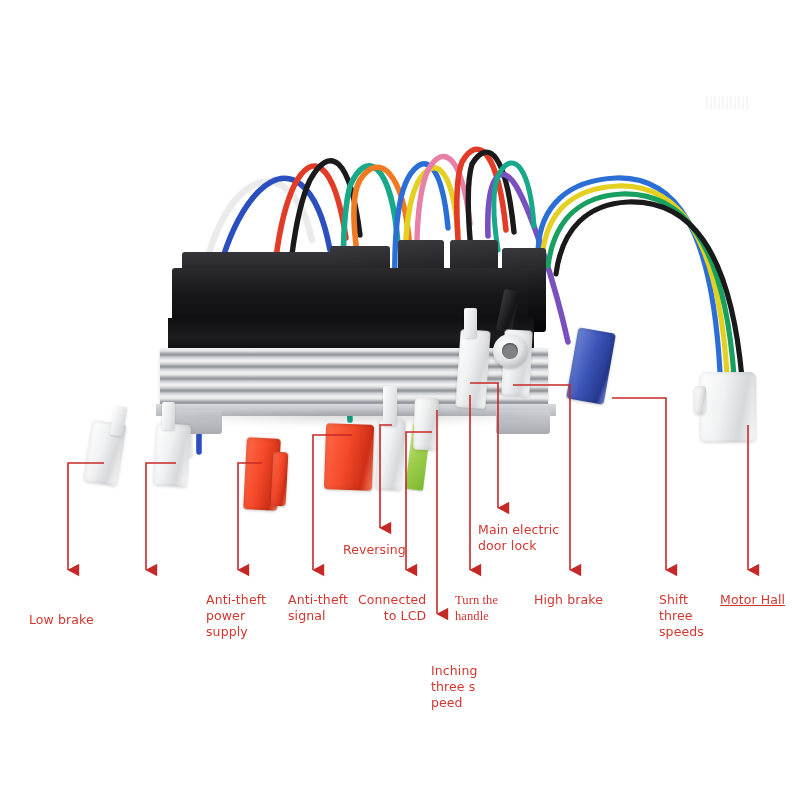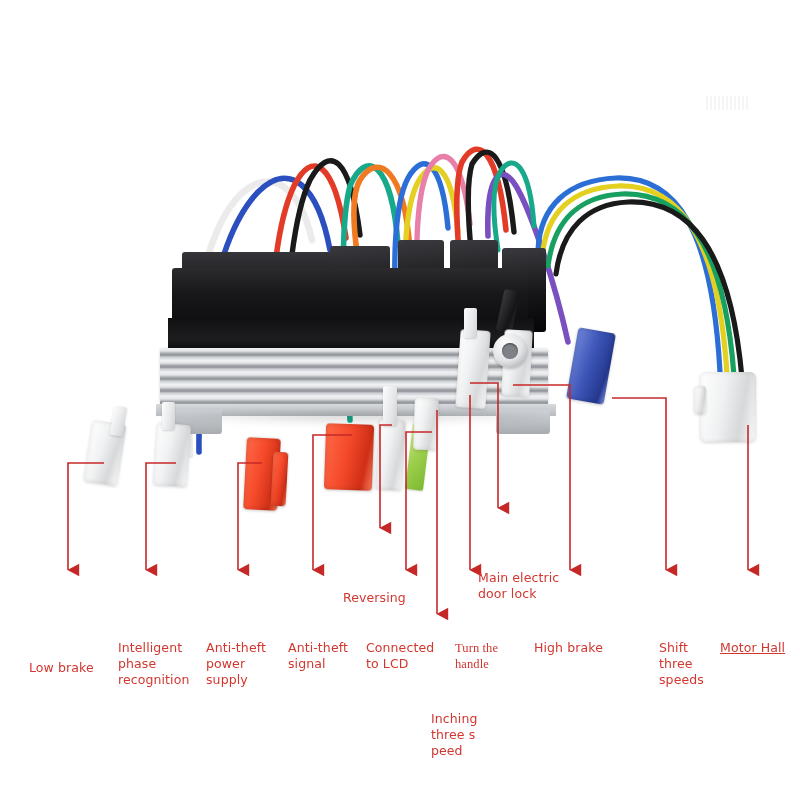--- a/index.html
+++ b/index.html
@@ -52,21 +52,21 @@
      background:radial-gradient(circle at 38% 32%,#ffffff,#e2e3e5 52%,#b9bbbe 78%,#eceef0 100%);
      box-shadow:0 1px 3px rgba(0,0,0,.25);filter:blur(.3px);}
   .ringhole{position:absolute;border-radius:50%;background:#7e8287;
      box-shadow:inset 0 1px 2px rgba(0,0,0,.5);}
   .heatshrink{position:absolute;background:linear-gradient(100deg,#3a3a3c,#141416 70%,#2a2a2c);
      border-radius:3px;filter:blur(.4px);}
 
   
   #callouts{position:absolute;left:0;top:0;width:800px;height:800px;}
   .label{position:absolute;color:#d2362f;font-size:12.5px;line-height:16px;
-     letter-spacing:.1px;white-space:pre-line;margin-top:48px;}
+     letter-spacing:.1px;white-space:pre-line;}
   .wm{position:absolute;left:706px;top:96px;width:44px;height:14px;opacity:.055;
      background:repeating-linear-gradient(90deg,#555 0 2px,transparent 2px 4px);}
 </style>
 </head>
 <body>
 
 <div id="stage">
 
   <div id="photo">
 
@@ -160,30 +160,27 @@
       <path d="M437,410 L437,614"></path>
       <path d="M470,395 L470,570"></path>
       <path d="M470,383 L498,383 L498,508"></path>
       <path d="M513,385 L570,385 L570,570"></path>
       <path d="M612,398 L666,398 L666,570"></path>
       <path d="M748,425 L748,570"></path>
     </g>
   </svg>
 
   <div class="label" style="left:29px;top:612px;">Low brake</div>
-  <div class="label" style="left:118px;top:592px;">Intelligent
-phase
-recognition</div>
   <div class="label" style="left:206px;top:592px;">Anti-theft
 power
 supply</div>
   <div class="label" style="left:288px;top:592px;">Anti-theft
 signal</div>
   <div class="label" style="left:343px;top:542px;">Reversing</div>
-  <div class="label" style="left:366px;top:592px;">Connected
+  <div class="label" style="left:358px;top:592px;text-align:right;">Connected
 to LCD</div>
   <div class="label" style="left:431px;top:663px;">Inching
 three s
 peed</div>
   <div class="label" style="left:455px;top:592px;font-family:Liberation Serif, serif;">Turn the
 handle</div>
   <div class="label" style="left:478px;top:522px;">Main electric
 door lock</div>
   <div class="label" style="left:534px;top:592px;">High brake</div>
   <div class="label" style="left:659px;top:592px;">Shift

